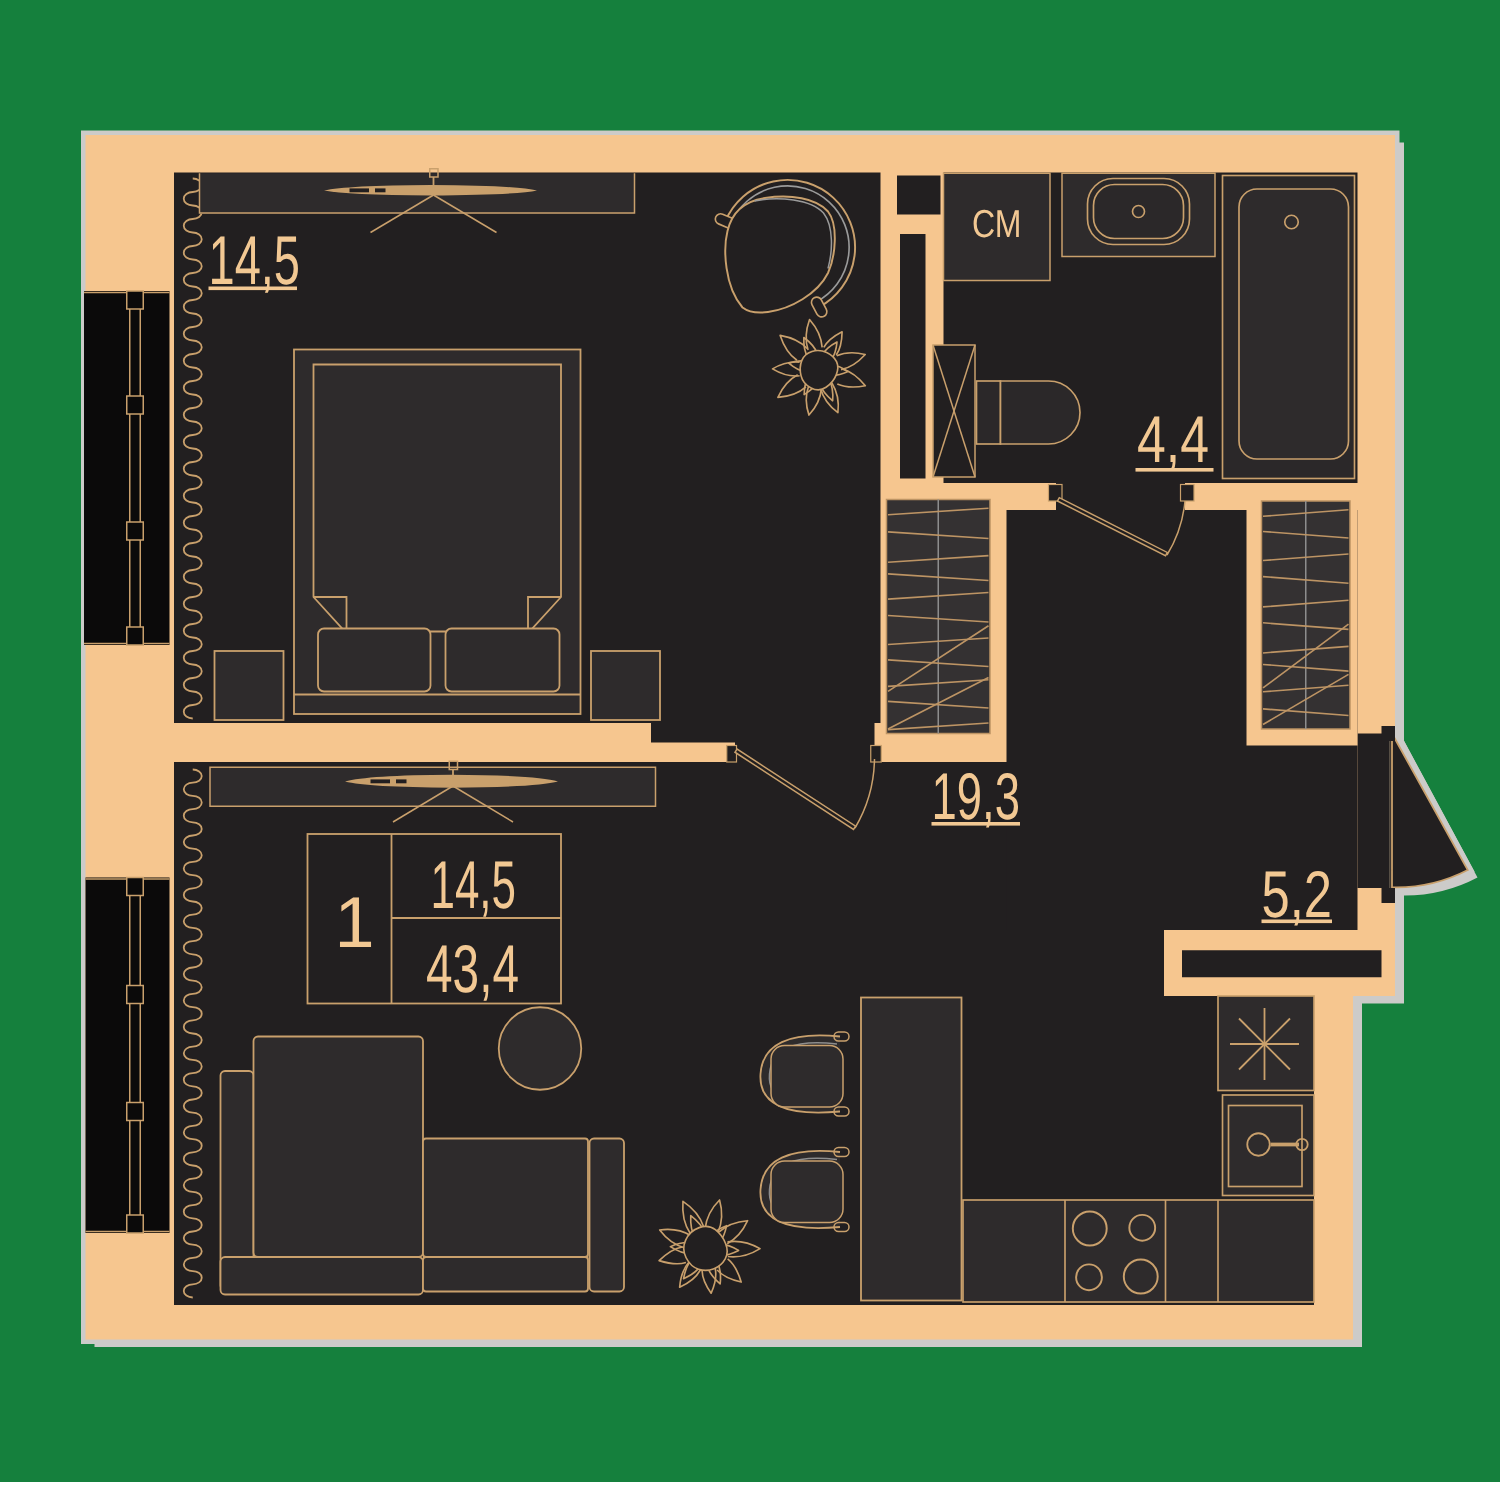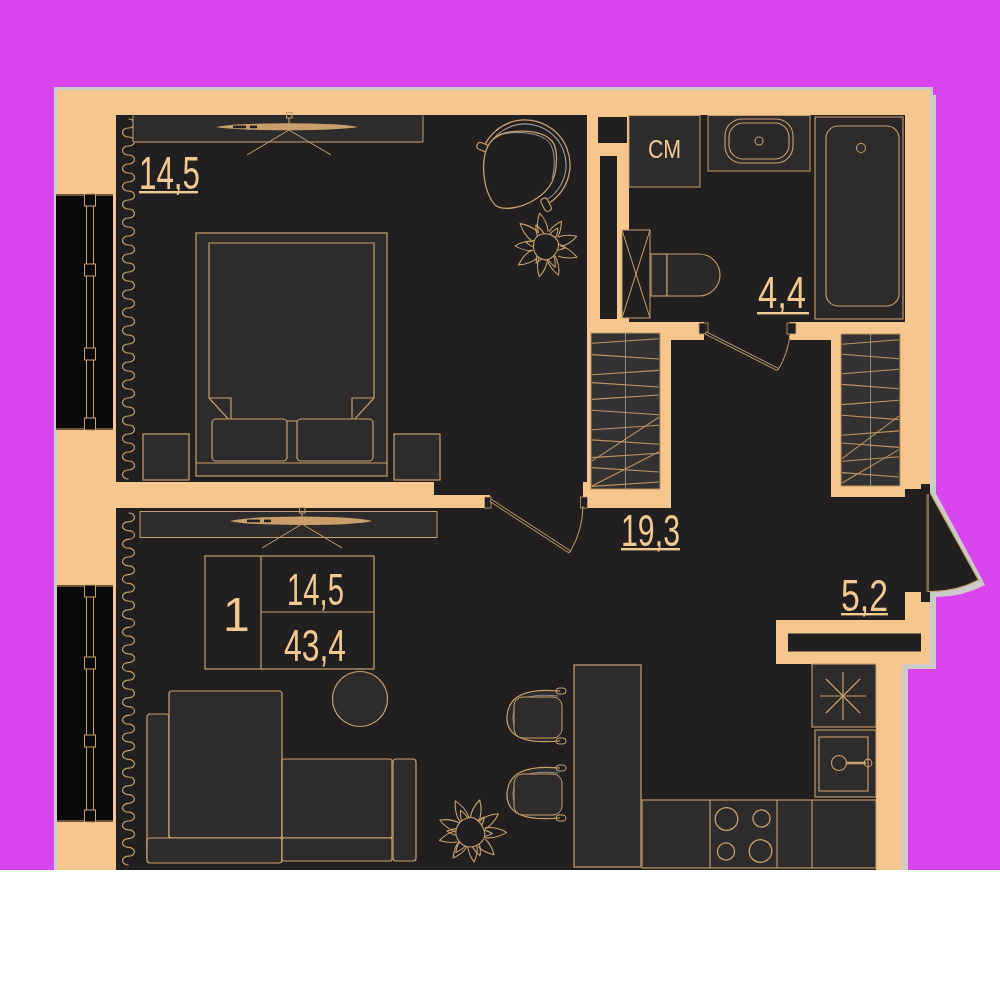--- a/index.html
+++ b/index.html
@@ -1,16 +1,16 @@
 <!DOCTYPE html>
 <html><head>
 <meta charset="utf-8">
 <style>
   html,body{margin:0;padding:0;background:#fff;}
-  .page{width:1000px;height:870px;position:relative;background:#d946ef;overflow:hidden;}
+  .page{width:1000px;height:988px;position:relative;background:#15803d;overflow:hidden;}
   svg{position:absolute;left:0;top:0;}
   text{font-family:"Liberation Sans",sans-serif;}
 </style>
 </head>
 <body>
 <div class="page">
 <svg width="1000" height="1000" viewBox="0 0 1000 1000">
 
 <g>
 <path d="M57,90 H930 V489 L979,580 A104,104 0 0 1 930,592 V664 H902 V893 H57 Z" fill="#cccbc9" transform="translate(6,5)"></path>

